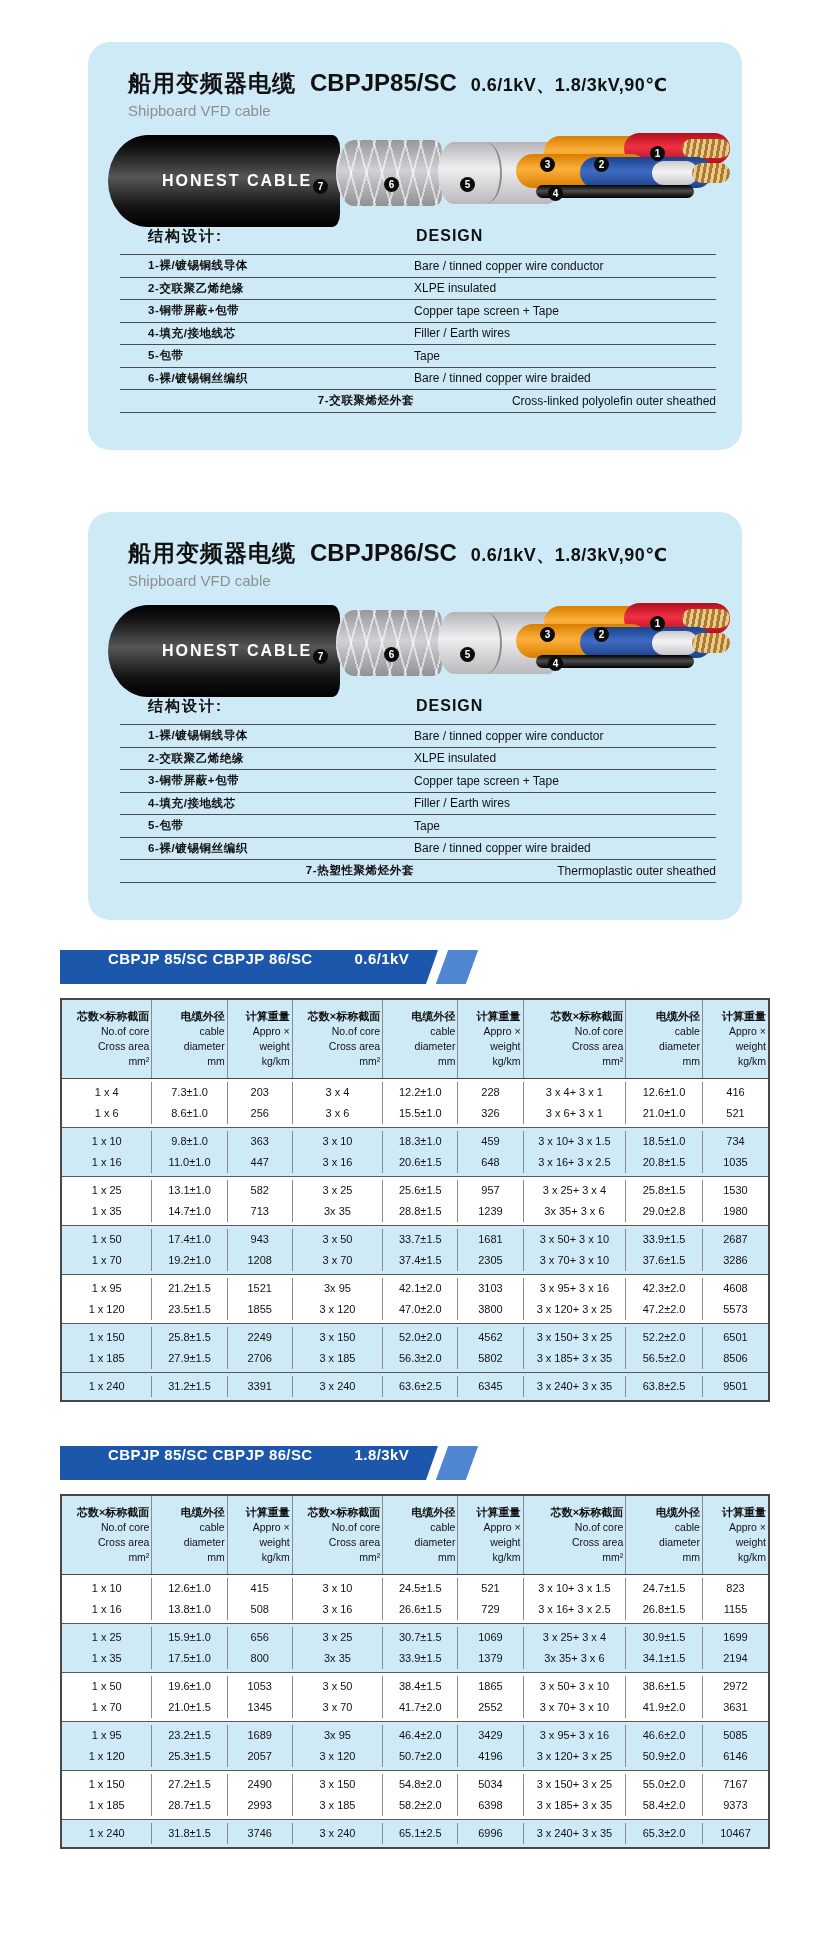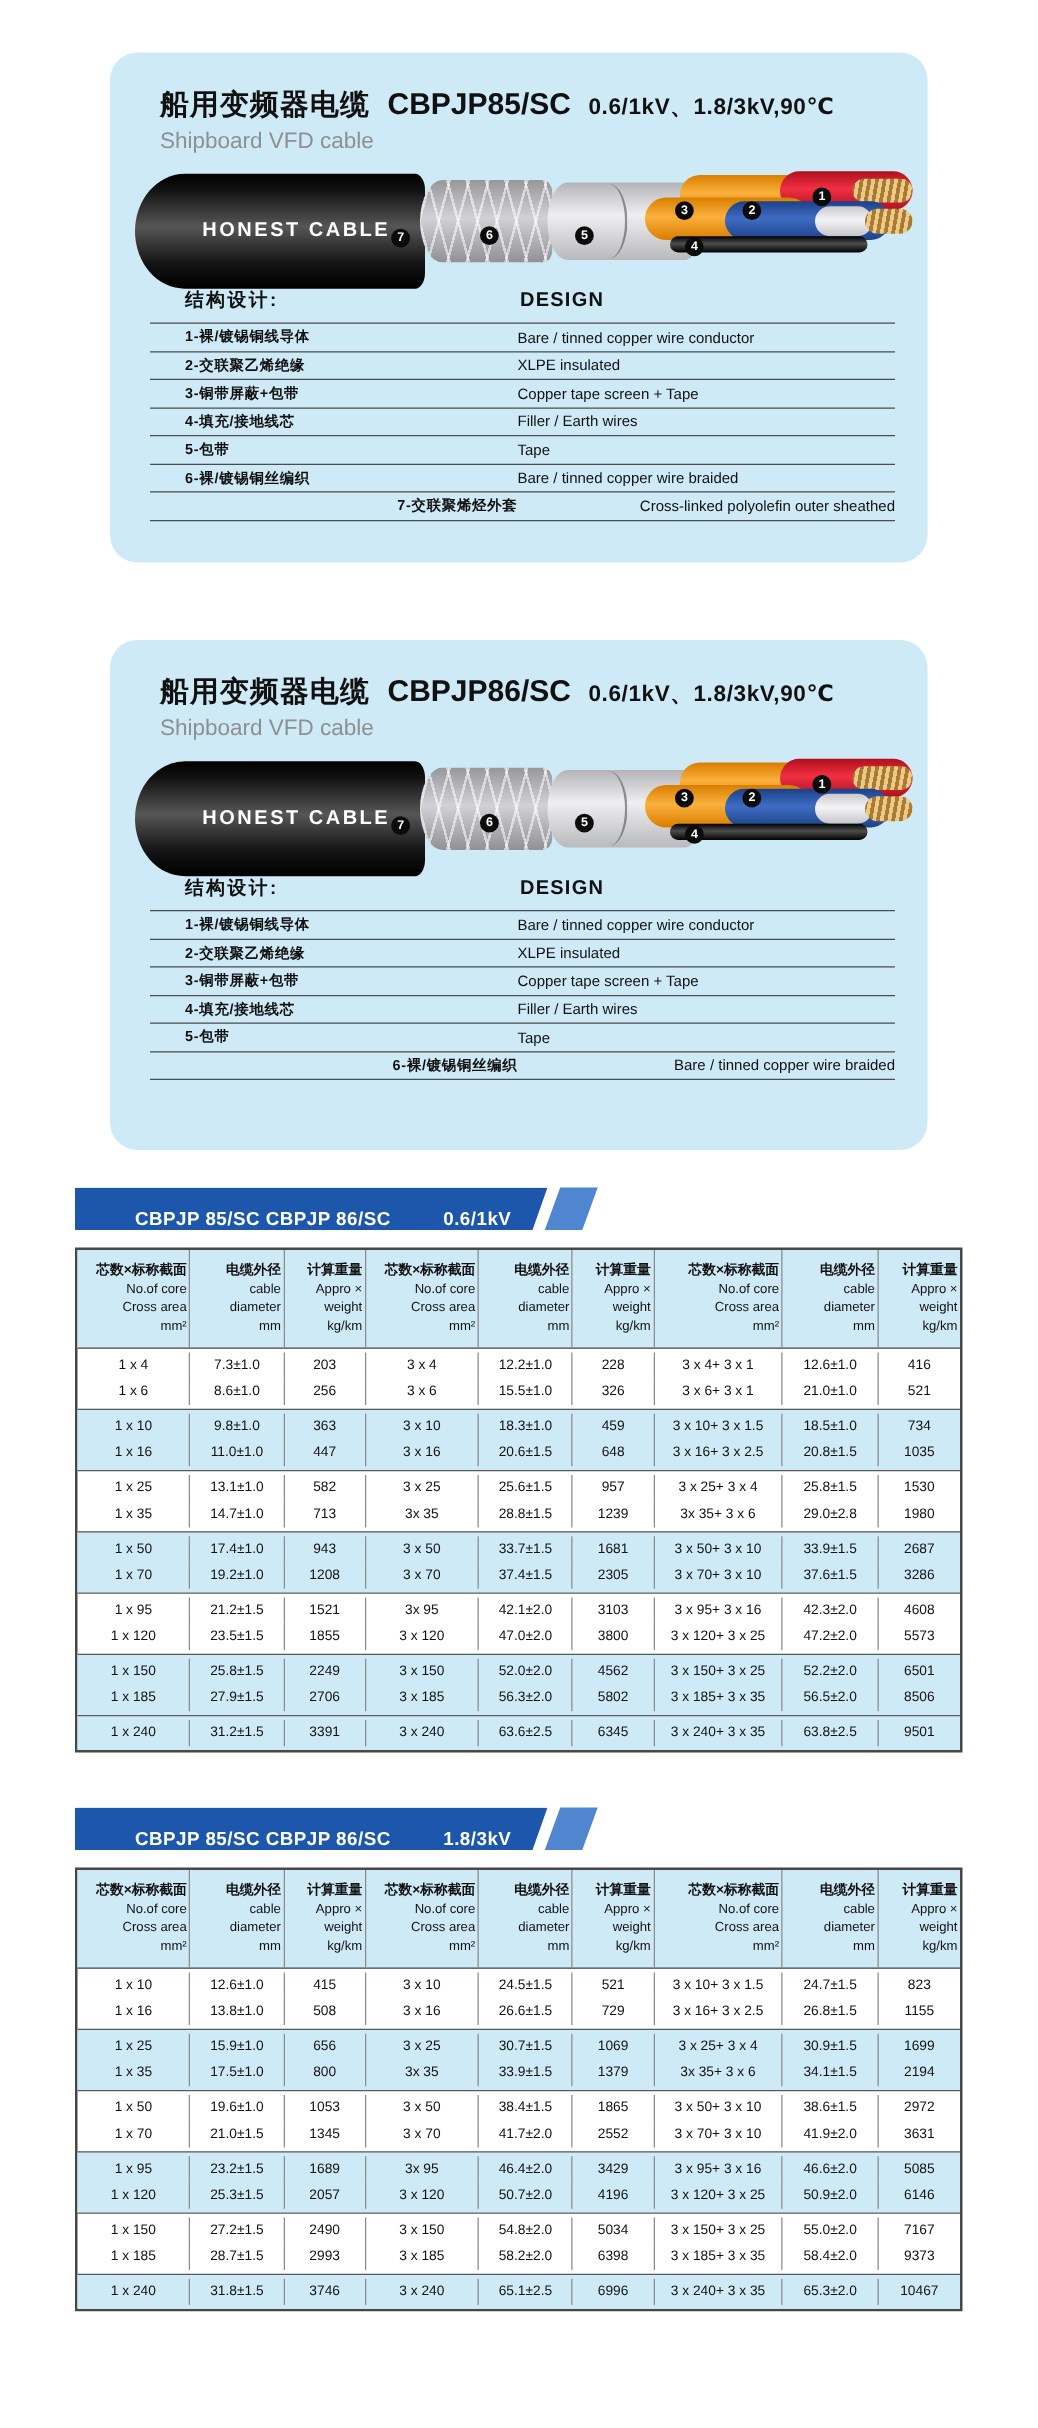--- a/index.html
+++ b/index.html
@@ -16,21 +16,21 @@
   .banner-en { color:#fff; font-size:11.5px; letter-spacing:2.2px; font-family:"Liberation Serif","DejaVu Serif",serif; white-space:nowrap; margin-top:1px; }
 
   
   .card { position:relative; width:654px; height:408px; margin-left:88px; background:#cfeaf7; border-radius:22px; padding:26px 0 0 40px; }
   .card-1 { margin-top:42px; }
   .card-2 { margin-top:62px; }
   .card-title { display:flex; align-items:baseline; gap:14px; white-space:nowrap; }
   .t-cn { font-size:23px; font-weight:800; letter-spacing:1px; }
   .t-model { font-size:24px; font-weight:800; }
   .t-rating { font-size:18px; font-weight:800; letter-spacing:.5px; }
-  .card-sub { font-size:18px; color:#8d8f91; margin-top:3px; }
+  .card-sub { font-size:15px; color:#8d8f91; margin-top:3px; }
 
   
   .cable { position:relative; left:-20px; width:622px; height:80px; margin-top:14px; }
   .cable .seg { position:absolute; }
   .sheath { left:0; top:2px; width:232px; height:92px; border-radius:40px 8px 8px 40px / 50% 14% 14% 50%;
             background:linear-gradient(180deg,#000 0%,#111 14%,#565656 46%,#141414 78%,#000 100%);
             display:flex; align-items:center; justify-content:center; }
   .sheath .brand { color:#fff; font-size:16px; font-weight:600; letter-spacing:2px; padding-left:26px; }
   .braid { left:228px; top:7px; width:106px; height:66px; border-radius:18px 8px 8px 18px / 50% 16% 16% 50%;
            background:
@@ -63,21 +63,21 @@
   .design-rows { border-top:1px solid #4c4c4c; margin-left:-8px; width:596px; }
   .design-row { display:grid; grid-template-columns:266px auto; align-items:center; height:22.5px; border-bottom:1px solid #4c4c4c; padding-left:28px; }
   .design-row:last-child { border-bottom:1px solid #4c4c4c;text-align:right; }
   .dr-cn { font-size:11.5px; font-weight:700; letter-spacing:.6px; }
   .dr-en { font-size:12px; }
 
   
   .band-wrap { position:relative; margin-left:60px; width:430px; height:34px; }
   .band { position:absolute; left:0; top:0; width:378px; height:34px; background:#1c57ac;
           clip-path:polygon(0 0, 100% 0, calc(100% - 12px) 100%, 0 100%);
-          display:flex; align-items:flex-end; color:#fff; font-size:15px; font-weight:700; padding-left:48px; }
+          display:flex; align-items:flex-start; color:#fff; font-size:15px; font-weight:700; padding-left:48px; }
   .band .bm { letter-spacing:.4px; } .band .bv { margin-left:42px; letter-spacing:.4px; }
   .band-tail { position:absolute; left:382px; top:0; width:30px; height:34px; background:#4f86cf; transform:skewX(-20deg); }
   .bw-1 { margin-top:30px; } .bw-2 { margin-top:44px; }
 
   
   .spec-table { width:710px; margin-left:60px; margin-top:14px; border:2px solid #474747; background:#fff; }
   .tbl-row { display:grid; grid-template-columns:1.32fr 1.1fr .95fr 1.32fr 1.1fr .95fr 1.5fr 1.12fr .95fr; }
   .spec-header { background:#cfeaf7; border-bottom:1.5px solid #474747; }
   .spec-header .cell { padding:9px 2px; text-align:right; }
   .cell { border-right:1px solid #8b8b8b; min-width:0; }
@@ -220,20 +220,24 @@
               <span class="dr-en">Filler / Earth wires</span>
             </div>
             <div class="design-row">
               <span class="dr-cn">5-包带</span>
               <span class="dr-en">Tape</span>
             </div>
             <div class="design-row">
               <span class="dr-cn">6-裸/镀锡铜丝编织</span>
               <span class="dr-en">Bare / tinned copper wire braided</span>
             </div>
+            <div class="design-row">
+              <span class="dr-cn">7-热塑性聚烯烃外套</span>
+              <span class="dr-en">Thermoplastic outer sheathed</span>
+            </div>
           </div>
         </div>
       </section>
     </main>
 
   <section id="tables-mount">
       <div class="band-wrap bw-1">
         <div class="band">
           <span class="bm">CBPJP 85/SC   CBPJP 86/SC</span>
           <span class="bv">0.6/1kV</span>

